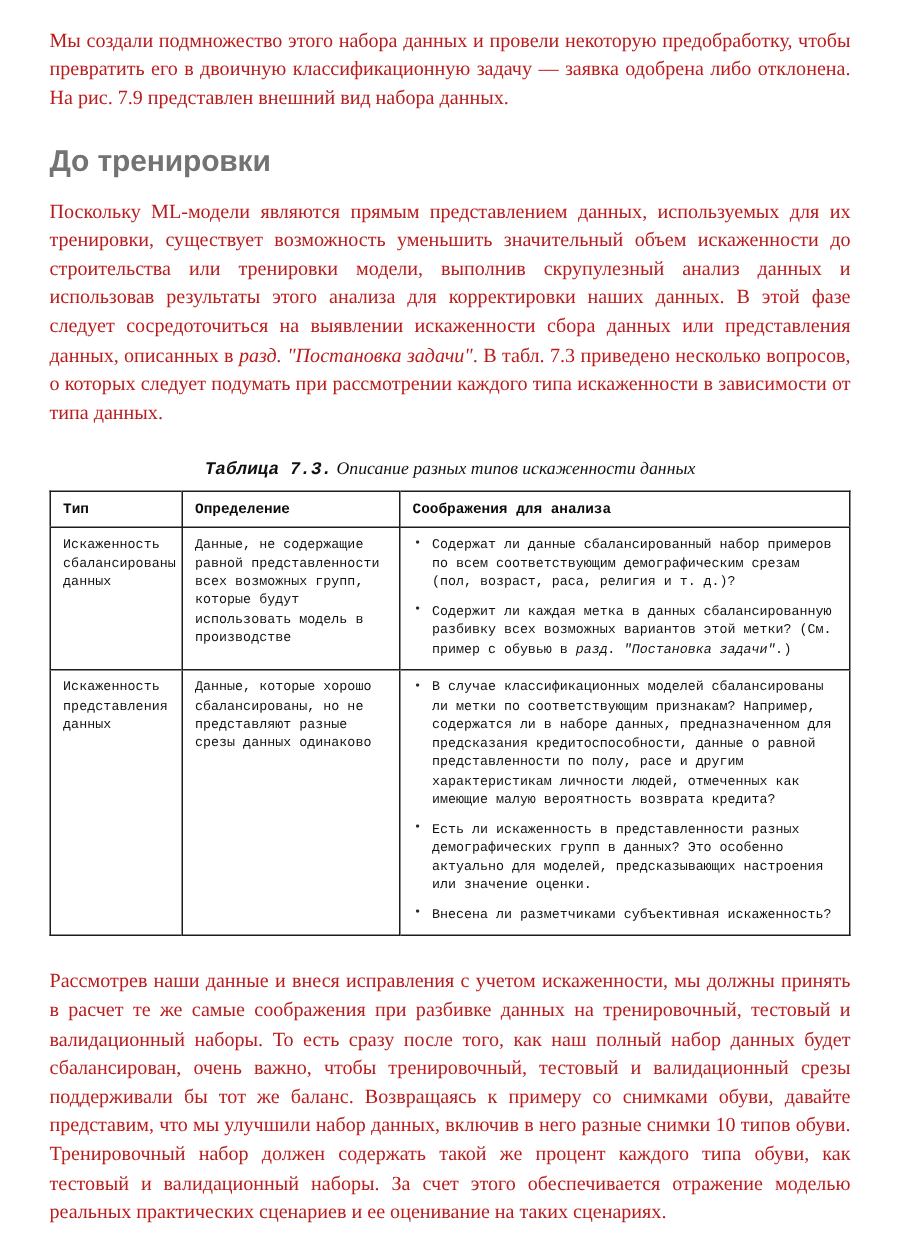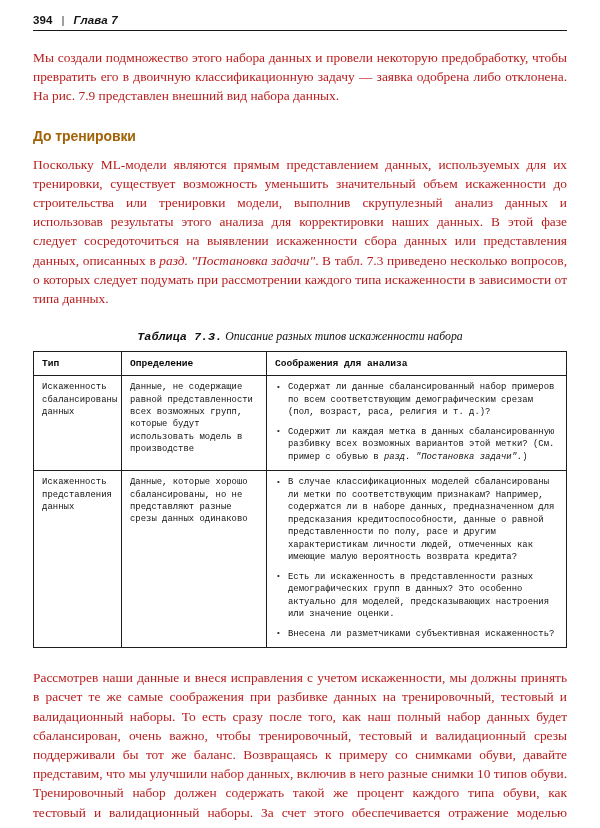--- a/index.html
+++ b/index.html
@@ -54,24 +54,24 @@
     text-justify: inter-word;
     color: #b91c1c;
     hyphens: manual;
   }
   p.body.first { margin-top: 17px; }
   .it { font-style: italic; }
 
   h2.section {
     margin: 22px 0 11px 0;
     font-family: "Liberation Sans", sans-serif;
-    font-size: 14px;
+    font-size: 20px;
     font-weight: 700;
     letter-spacing: -.1px;
-    color: #a16207;
+    color: #737373;
   }
 
   
   .tbl-caption {
     margin: 21px 0 7px 0;
     text-align: center;
     font-size: 11.8px;
     font-style: italic;
     color: #111;
   }
@@ -139,37 +139,32 @@
     top: -0.5px;
     font-size: 8px;
     color: #2a2a2a;
   }
 </style>
 </head>
 <body>
 
 <div class="page">
 
-  <div class="running-head">
-    <span class="folio">394</span>
-    <span class="sep">|</span>
-    <span class="chapter">Глава 7</span>
-  </div>
 
   <p class="body first">Мы создали подмножество этого набора данных и провели некоторую предобработку, чтобы превратить его в двоичную классификационную задачу — заявка одобрена либо отклонена. На рис. 7.9 представлен внешний вид набора данных.</p>
 
   <h2 class="section">До тренировки</h2>
 
   <p class="body">
     <span>Поскольку ML-модели являются прямым представлением данных, используемых для их тренировки, существует возможность уменьшить значительный объем искаженности до строительства или тренировки модели, выполнив скрупулезный анализ данных и использовав результаты этого анализа для корректировки наших данных. В этой фазе следует сосредоточиться на выявлении искаженности сбора данных или представления данных, описанных в </span><span class="it">разд. "Постановка задачи"</span><span>. В табл. 7.3 приведено несколько вопросов, о которых следует подумать при рассмотрении каждого типа искаженности в зависимости от типа данных.</span>
   </p>
 
   <div class="tbl-caption">
     <span class="lbl">Таблица 7.3.</span>
-    <span>Описание разных типов искаженности набора</span>
+    <span>Описание разных типов искаженности данных</span>
   </div>
 
   <table class="bias">
     <colgroup>
         <col class="c1">
         <col class="c2">
         <col class="c3">
       </colgroup>
     <thead>
       <tr>

